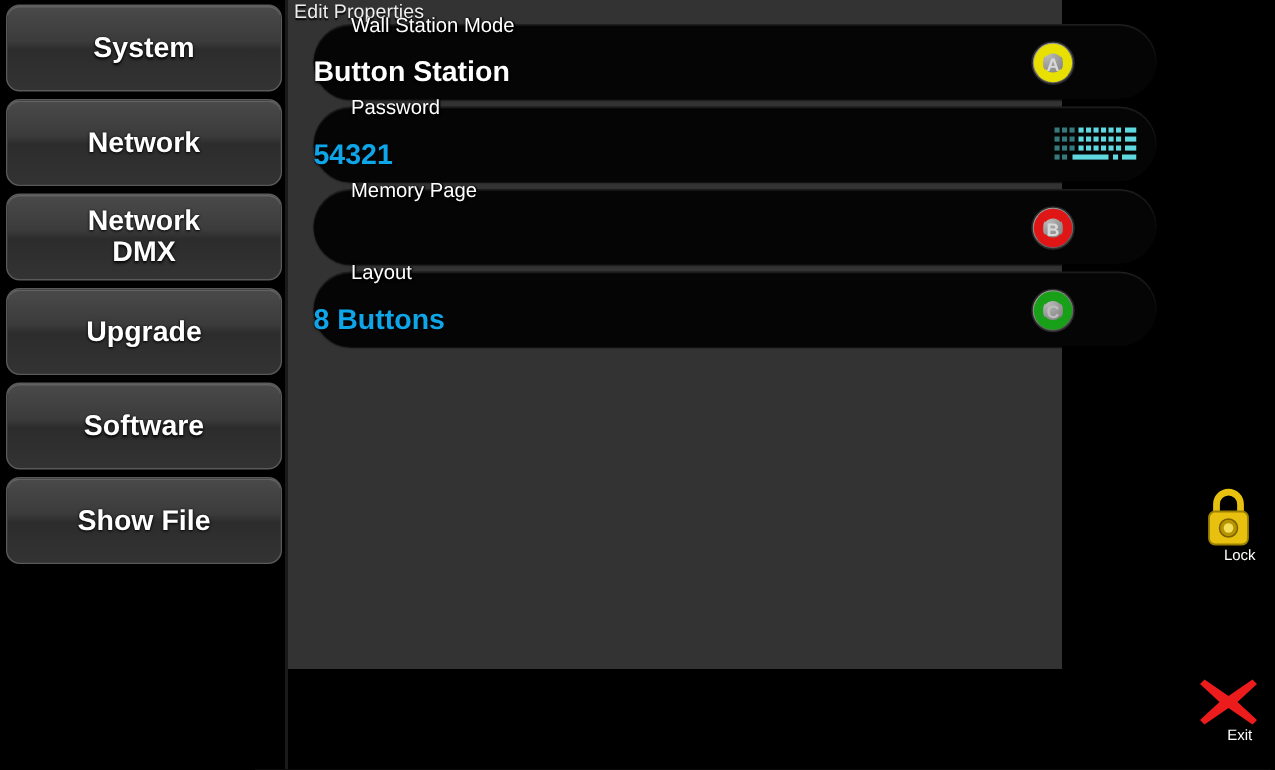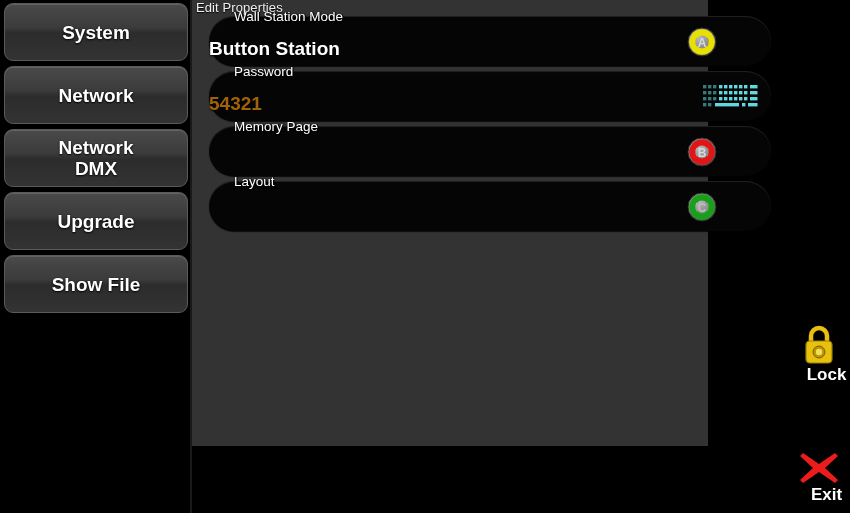--- a/index.html
+++ b/index.html
@@ -96,21 +96,21 @@
   .row-value {
     position: absolute;
     left: 0; right: 0;
     top: 22px;
     text-align: left;
     font-size: 19px;
     font-weight: bold;
     text-shadow: 0 1px 2px rgba(0,0,0,0.9);
   }
   .row-value.white { color: #ffffff; }
-  .row-value.red   { color: #a16207; }
+  .row-value.red   { color: #0ea5e9; }
   .row-icon {
     position: absolute;
     right: 55px;
     top: 50%;
     transform: translateY(-50%);
     width: 30px; height: 30px;
   }
   .row-icon.kb {
     right: 8px;
     width: 62px; height: 28px;
@@ -125,22 +125,22 @@
     background: #000;
   }
   .action-btn {
     position: absolute;
     left: 0;
     width: 63px;
     text-align: center;
     color: #ffffff;
   }
   .action-label {
-    font-size: 17px;
-    font-weight: bold;
+    font-size: 10px;
+    font-weight: normal;
     color: #ffffff;
     text-shadow: 0 1px 2px #000;
     margin-top: -1px;
     display: block;
     padding-left: 16px;
   }
   #btn-lock  { top: 322px; }
   #btn-apply { top: 388px; }
   #btn-exit  { top: 450px; }
   .action-glyph { display:block; height: 44px; }
@@ -167,20 +167,23 @@
   </div>
   <div class="side-btn">
     <span class="side-btn-label">Network</span>
   </div>
   <div class="side-btn">
     <span class="side-btn-label">Network
 DMX</span>
   </div>
   <div class="side-btn">
     <span class="side-btn-label">Upgrade</span>
+  </div>
+  <div class="side-btn">
+    <span class="side-btn-label">Software</span>
   </div>
   <div class="side-btn">
     <span class="side-btn-label">Show File</span>
   </div>
 </div>
 
 <div id="props-panel">
   <div id="panel-title">Edit Properties</div>
 
   <div id="rows">
@@ -272,20 +275,21 @@
           <path d="M16 28.8 A12.8 12.8 0 0 1 6 24 L11 20 A6.5 6.5 0 0 0 16 22.4 A6.5 6.5 0 0 0 21 20 L26 24 A12.8 12.8 0 0 1 16 28.8 Z" fill="#e01515"></path>
           <path d="M3.2 16 A12.8 12.8 0 0 1 7 7.2 L10.5 11.5 A6.5 6.5 0 0 0 9.4 16 A6.5 6.5 0 0 0 10.5 20.5 L7 24.8 A12.8 12.8 0 0 1 3.2 16 Z" fill="#e01515"></path>
           <path d="M28.8 16 A12.8 12.8 0 0 0 25 7.2 L21.5 11.5 A6.5 6.5 0 0 1 22.6 16 A6.5 6.5 0 0 1 21.5 20.5 L25 24.8 A12.8 12.8 0 0 0 28.8 16 Z" fill="#e01515"></path>
           <text x="16" y="21" font-family="Liberation Sans, sans-serif" font-size="12" font-weight="bold" fill="#d8d8d8" text-anchor="middle">B</text>
         </svg>
       </span>
     </div>
 
     <div class="prop-row">
       <span class="row-label">Layout</span>
+      <span class="row-value red">8 Buttons</span>
       <span class="row-icon">
         <svg viewBox="0 0 32 32" width="32" height="32">
           <defs>
             <radialGradient id="gC" cx="38%" cy="32%" r="78%">
               <stop offset="0%" stop-color="#b9b9b9"></stop>
               <stop offset="55%" stop-color="#8a8a8a"></stop>
               <stop offset="100%" stop-color="#4a4a4a"></stop>
             </radialGradient>
           </defs>
           <circle cx="16" cy="16" r="14" fill="url(#gC)" stroke="#2a2a2a" stroke-width="1"></circle>

